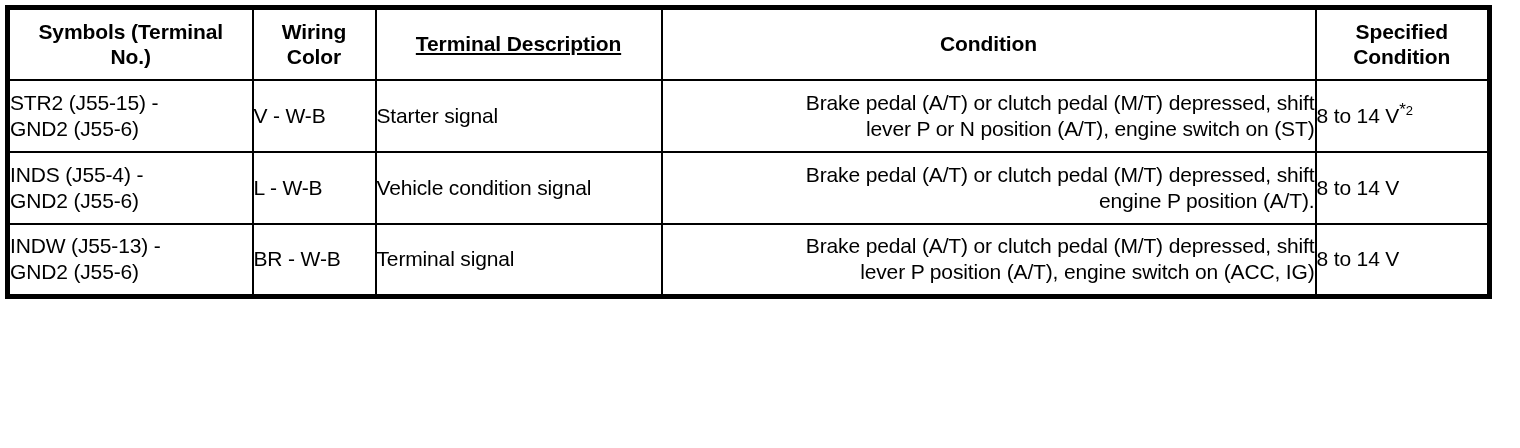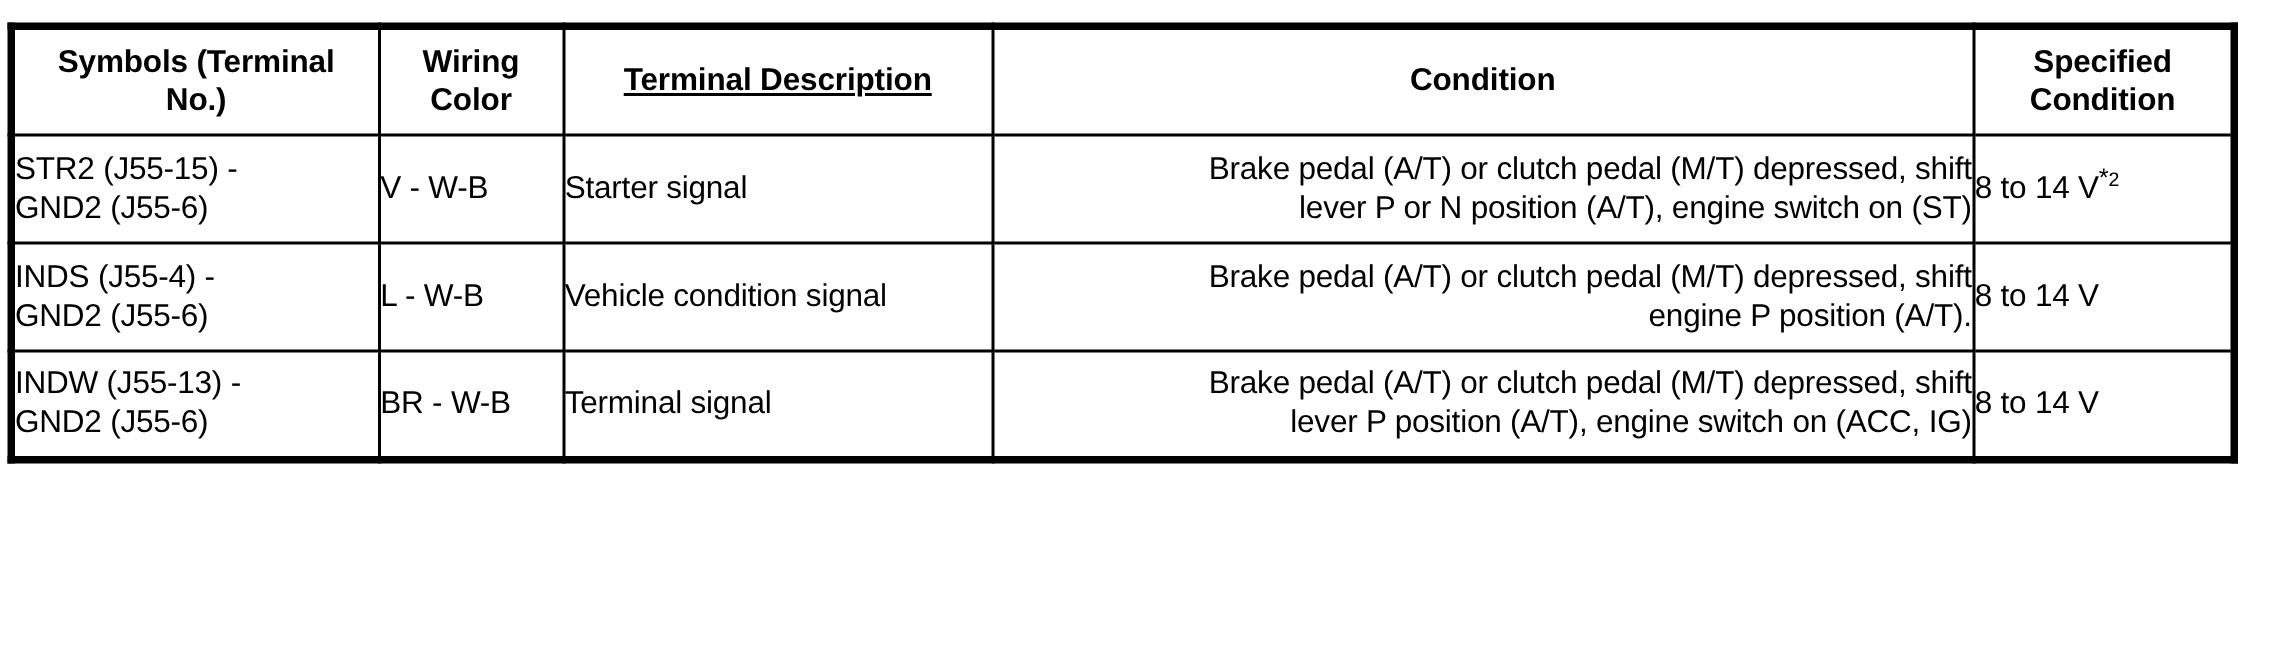--- a/index.html
+++ b/index.html
@@ -20,21 +20,21 @@
     position: relative;
     width: 1520px;
     height: 448px;
     background: #ffffff;
   }
 
   
   table.spec-table {
     position: absolute;
     left: 5px;
-    top: 15px;
+    top: 5px;
     width: 1482px;
     border-collapse: collapse;
     table-layout: fixed;
     background: #ffffff;
     border: 5px solid #000000;
   }
 
   table.spec-table td,
   table.spec-table th {
     border: 2px solid #000000;

